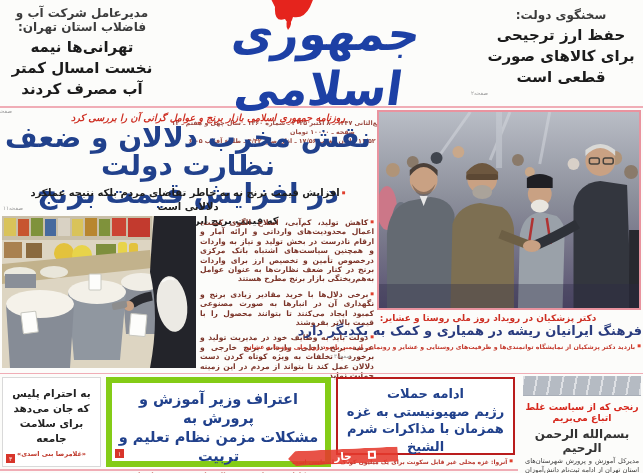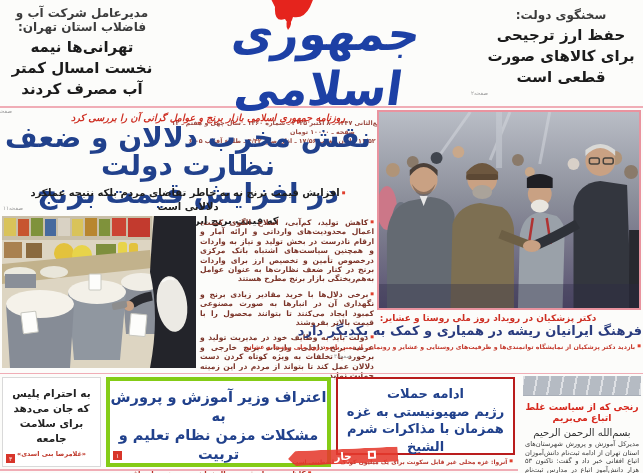--- a/index.html
+++ b/index.html
@@ -44,36 +44,36 @@
   .pres-headline { position:absolute; top:323px; left:330px; width:312px; text-align:center; font-size:13px; font-weight:bold; color:#2a3c7e; white-space:nowrap; }
   .pres-sub { position:absolute; top:343px; left:333px; width:308px; text-align:center; font-size:6.3px; font-weight:bold; color:#c4392c; white-space:nowrap; }
   .pres-pageref { position:absolute; top:353px; left:334px; }
 
   
   .note-box { position:absolute; top:377px; left:2px; width:99px; height:90px; border:1px solid #d9d9d9; background:#fff; text-align:center; }
   .note-text { margin-top:8px; padding:0 5px; font-size:10.5px; line-height:15px; font-weight:bold; color:#222; }
   .note-author { margin-top:4px; font-size:6.5px; font-weight:bold; color:#bf382b; }
   .badge { position:absolute; bottom:3px; left:3px; width:9px; height:9px; background:#d8352a; color:#fff; font-size:6px; line-height:9px; text-align:center; }
 
-  .edu-box { position:absolute; top:377px; left:106px; width:225px; height:90px; border:4px solid #84cc16; background:#fff; text-align:center; }
+  .edu-box { position:absolute; top:377px; left:106px; width:225px; height:90px; border:6px solid #84cc16; background:#fff; text-align:center; }
   .edu-headline { margin-top:7px; font-size:14.5px; line-height:19px; font-weight:bold; color:#21418c; }
   .edu-headline span { display:block; }
   .edu-sub { margin-top:4px; padding:0 7px; font-size:7.2px; line-height:9.5px; font-weight:bold; color:#b8342a; }
 
   .gaza-box { position:absolute; top:377px; left:336px; width:179px; height:78px; border:2px solid #b91c1c; background:#fff; text-align:center; }
   .gaza-headline { margin-top:6px; font-size:13px; line-height:17.5px; font-weight:bold; color:#21418c; }
   .gaza-headline span { display:block; }
   .gaza-sub { margin-top:3px; font-size:6px; font-weight:bold; color:#b8342a; white-space:nowrap; }
 
   .side-col { position:absolute; top:376px; left:523px; width:118px; height:97px; }
   .ornament-band { height:20px; background:#b5bbc3;
      background-image:repeating-linear-gradient(100deg, rgba(255,255,255,.55) 0 2px, rgba(255,255,255,0) 2px 13px);
      border-bottom:1px solid #a9afb8; }
   .side-title { margin-top:5px; text-align:center; font-size:9.3px; font-weight:bold; color:#d6271c; }
-  .bismillah { margin-top:4px; text-align:center; font-size:10px; font-weight:normal; color:#333; }
+  .bismillah { margin-top:4px; text-align:center; font-size:12px; font-weight:bold; color:#333; }
   .side-body { margin-top:2px; padding:0 2px; font-size:6.7px; line-height:8.7px; color:#3a3a3a; text-align:justify; }
 
   .watermark { position:absolute; top:449px; left:288px; width:110px; height:15px; background:rgba(229,58,46,.88);
      transform:rotate(-2.5deg); clip-path:polygon(0 50%, 7% 0, 100% 0, 100% 100%, 7% 100%);
      color:#fff; font-size:10.5px; line-height:15px; font-weight:bold; text-align:center; letter-spacing:5px; }
   .watermark .notch { position:absolute; top:3px; right:22px; width:8px; height:8px; background:#fff; }
   .watermark .notch i { position:absolute; top:2px; left:2px; width:4px; height:4px; background:#e5392e; }
 </style>
 </head>
 <body>

